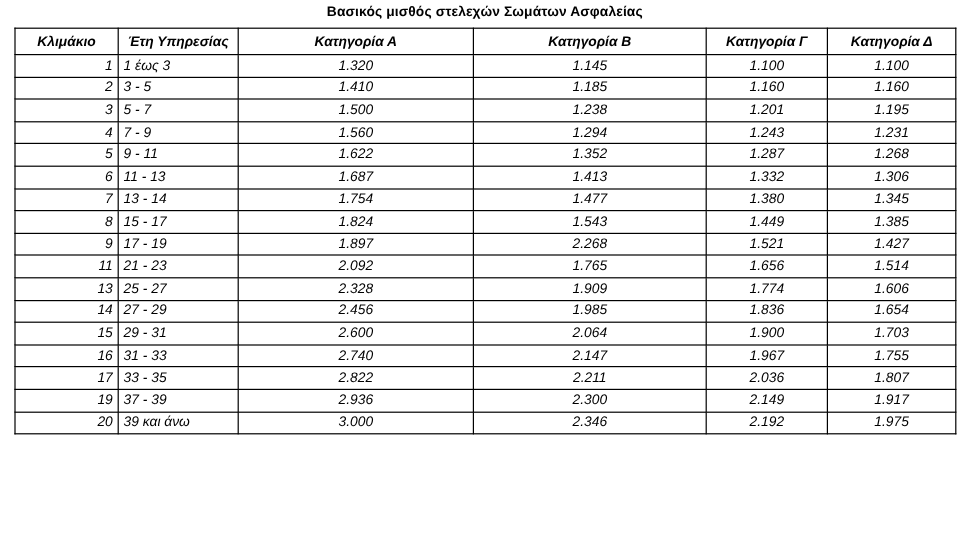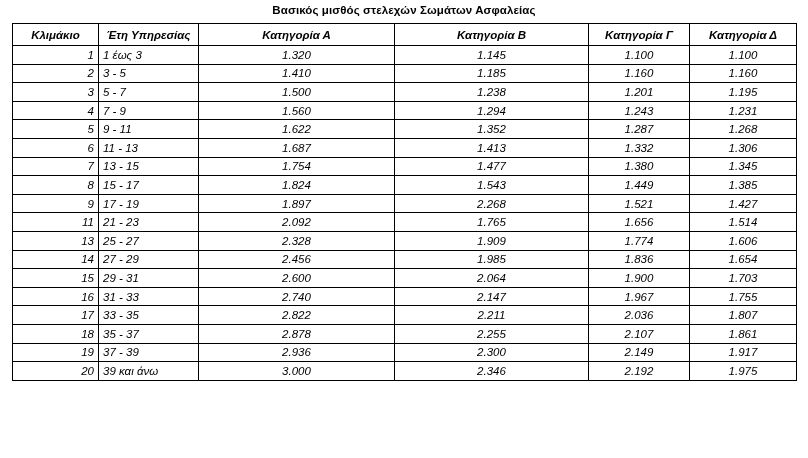--- a/index.html
+++ b/index.html
@@ -134,21 +134,21 @@
         <tr>
           <td class="num-right">6</td>
           <td class="txt-left">11 - 13</td>
           <td class="num-center">1.687</td>
           <td class="num-center">1.413</td>
           <td class="num-center">1.332</td>
           <td class="num-center">1.306</td>
         </tr>
         <tr>
           <td class="num-right">7</td>
-          <td class="txt-left">13 - 15</td>
+          <td class="txt-left">13 - 14</td>
           <td class="num-center">1.754</td>
           <td class="num-center">1.477</td>
           <td class="num-center">1.380</td>
           <td class="num-center">1.345</td>
         </tr>
         <tr>
           <td class="num-right">8</td>
           <td class="txt-left">15 - 17</td>
           <td class="num-center">1.824</td>
           <td class="num-center">1.543</td>
@@ -205,28 +205,20 @@
         </tr>
         <tr>
           <td class="num-right">17</td>
           <td class="txt-left">33 - 35</td>
           <td class="num-center">2.822</td>
           <td class="num-center">2.211</td>
           <td class="num-center">2.036</td>
           <td class="num-center">1.807</td>
         </tr>
         <tr>
-          <td class="num-right">18</td>
-          <td class="txt-left">35 - 37</td>
-          <td class="num-center">2.878</td>
-          <td class="num-center">2.255</td>
-          <td class="num-center">2.107</td>
-          <td class="num-center">1.861</td>
-        </tr>
-        <tr>
           <td class="num-right">19</td>
           <td class="txt-left">37 - 39</td>
           <td class="num-center">2.936</td>
           <td class="num-center">2.300</td>
           <td class="num-center">2.149</td>
           <td class="num-center">1.917</td>
         </tr>
         <tr>
           <td class="num-right">20</td>
           <td class="txt-left">39 και άνω</td>

